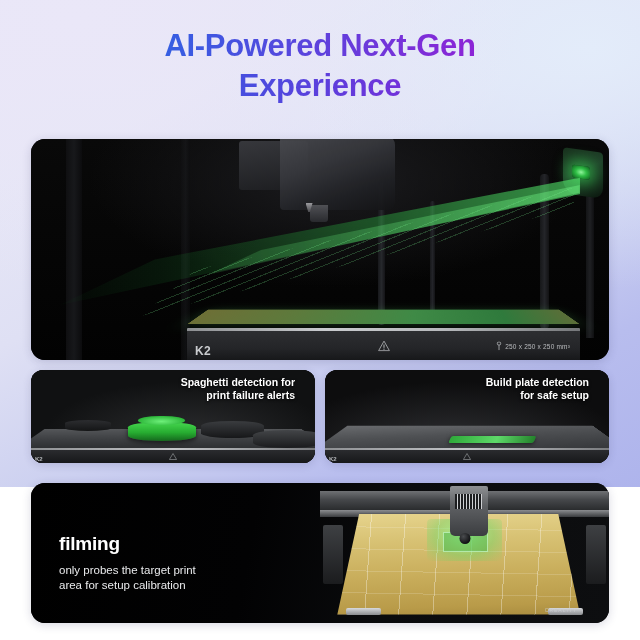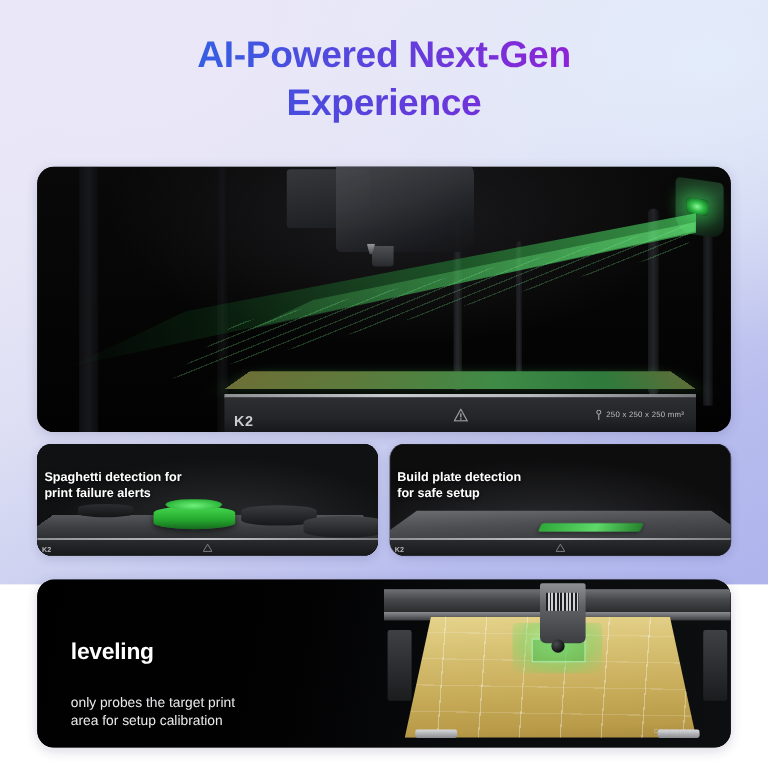--- a/index.html
+++ b/index.html
@@ -179,25 +179,25 @@
     width:578px; height:93px;
     display:flex; gap:10px;
   }
   .card{
     position:relative; flex:1;
     background:#000; border-radius:12px; overflow:hidden;
     box-shadow:0 2px 8px rgba(40,40,90,.16);
   }
   .card-photo{ position:absolute; inset:0; }
   .card-cap{
-    position:absolute; left:0; right:0; top:22px;
-    text-align:left;
+    position:absolute; left:0; right:0; top:6px;
+    text-align:right;
     color:#fff; font-size:10.5px; font-weight:bold; line-height:1.22;
     text-shadow:0 1px 3px rgba(0,0,0,.9);
-    padding:0 6px;
+    padding:0 20px;
     z-index:3;
   }
   .mini-bar{
     position:absolute; left:0; right:0; bottom:0; height:13px;
     background:linear-gradient(180deg,#2a2b2e,#17181a);
     z-index:2;
   }
   .mini-bar .k2s{
     position:absolute; left:4px; bottom:1px;
     color:#b4b6b9; font-size:6px; font-weight:bold;
@@ -263,21 +263,21 @@
     opacity:.92;
   }
 
   
   #bottom { left:31px; top:483px; width:578px; height:140px; }
   .b-bg{ position:absolute; inset:0;
     background:linear-gradient(100deg,#000 0%,#020203 38%,#0a0b0d 62%,#0d0e10 100%); }
 
   .b-text{ position:absolute; left:28px; top:28px; z-index:4; }
   .b-title{ color:#fff; font-size:19px; font-weight:bold; line-height:1.18; letter-spacing:-.2px; }
-  .b-sub{ color:#e9eaec; font-size:11.5px; line-height:1.35; margin-top:23px; }
+  .b-sub{ color:#e9eaec; font-size:11.5px; line-height:1.35; margin-top:7px; }
 
   .b-photo{ position:absolute; left:50%; right:0; top:0; bottom:0; overflow:hidden; }
   .gantry{
     position:absolute; left:0; right:0; top:6%;
     height:13%;
     background:linear-gradient(180deg,#6f7174 0%,#46484b 45%,#2a2c2e 100%);
   }
   .gantry-rail{
     position:absolute; left:0; right:0; top:19%; height:5%;
     background:linear-gradient(180deg,#8b8d90,#3a3c3f);
@@ -423,21 +423,21 @@
     </div>
 
   </div>
 
   <div class="panel" id="bottom">
     <div class="b-bg"></div>
 
     <div class="b-text">
       <div class="b-title">
         <br>
-        <span>leveling</span>
+        <span>filming</span>
       </div>
       <div class="b-sub">
         <span>only probes the target print</span><br>
         <span>area for setup calibration</span>
       </div>
     </div>
 
     <div class="b-photo">
       <div class="gantry"></div>
       <div class="gantry-rail"></div>

